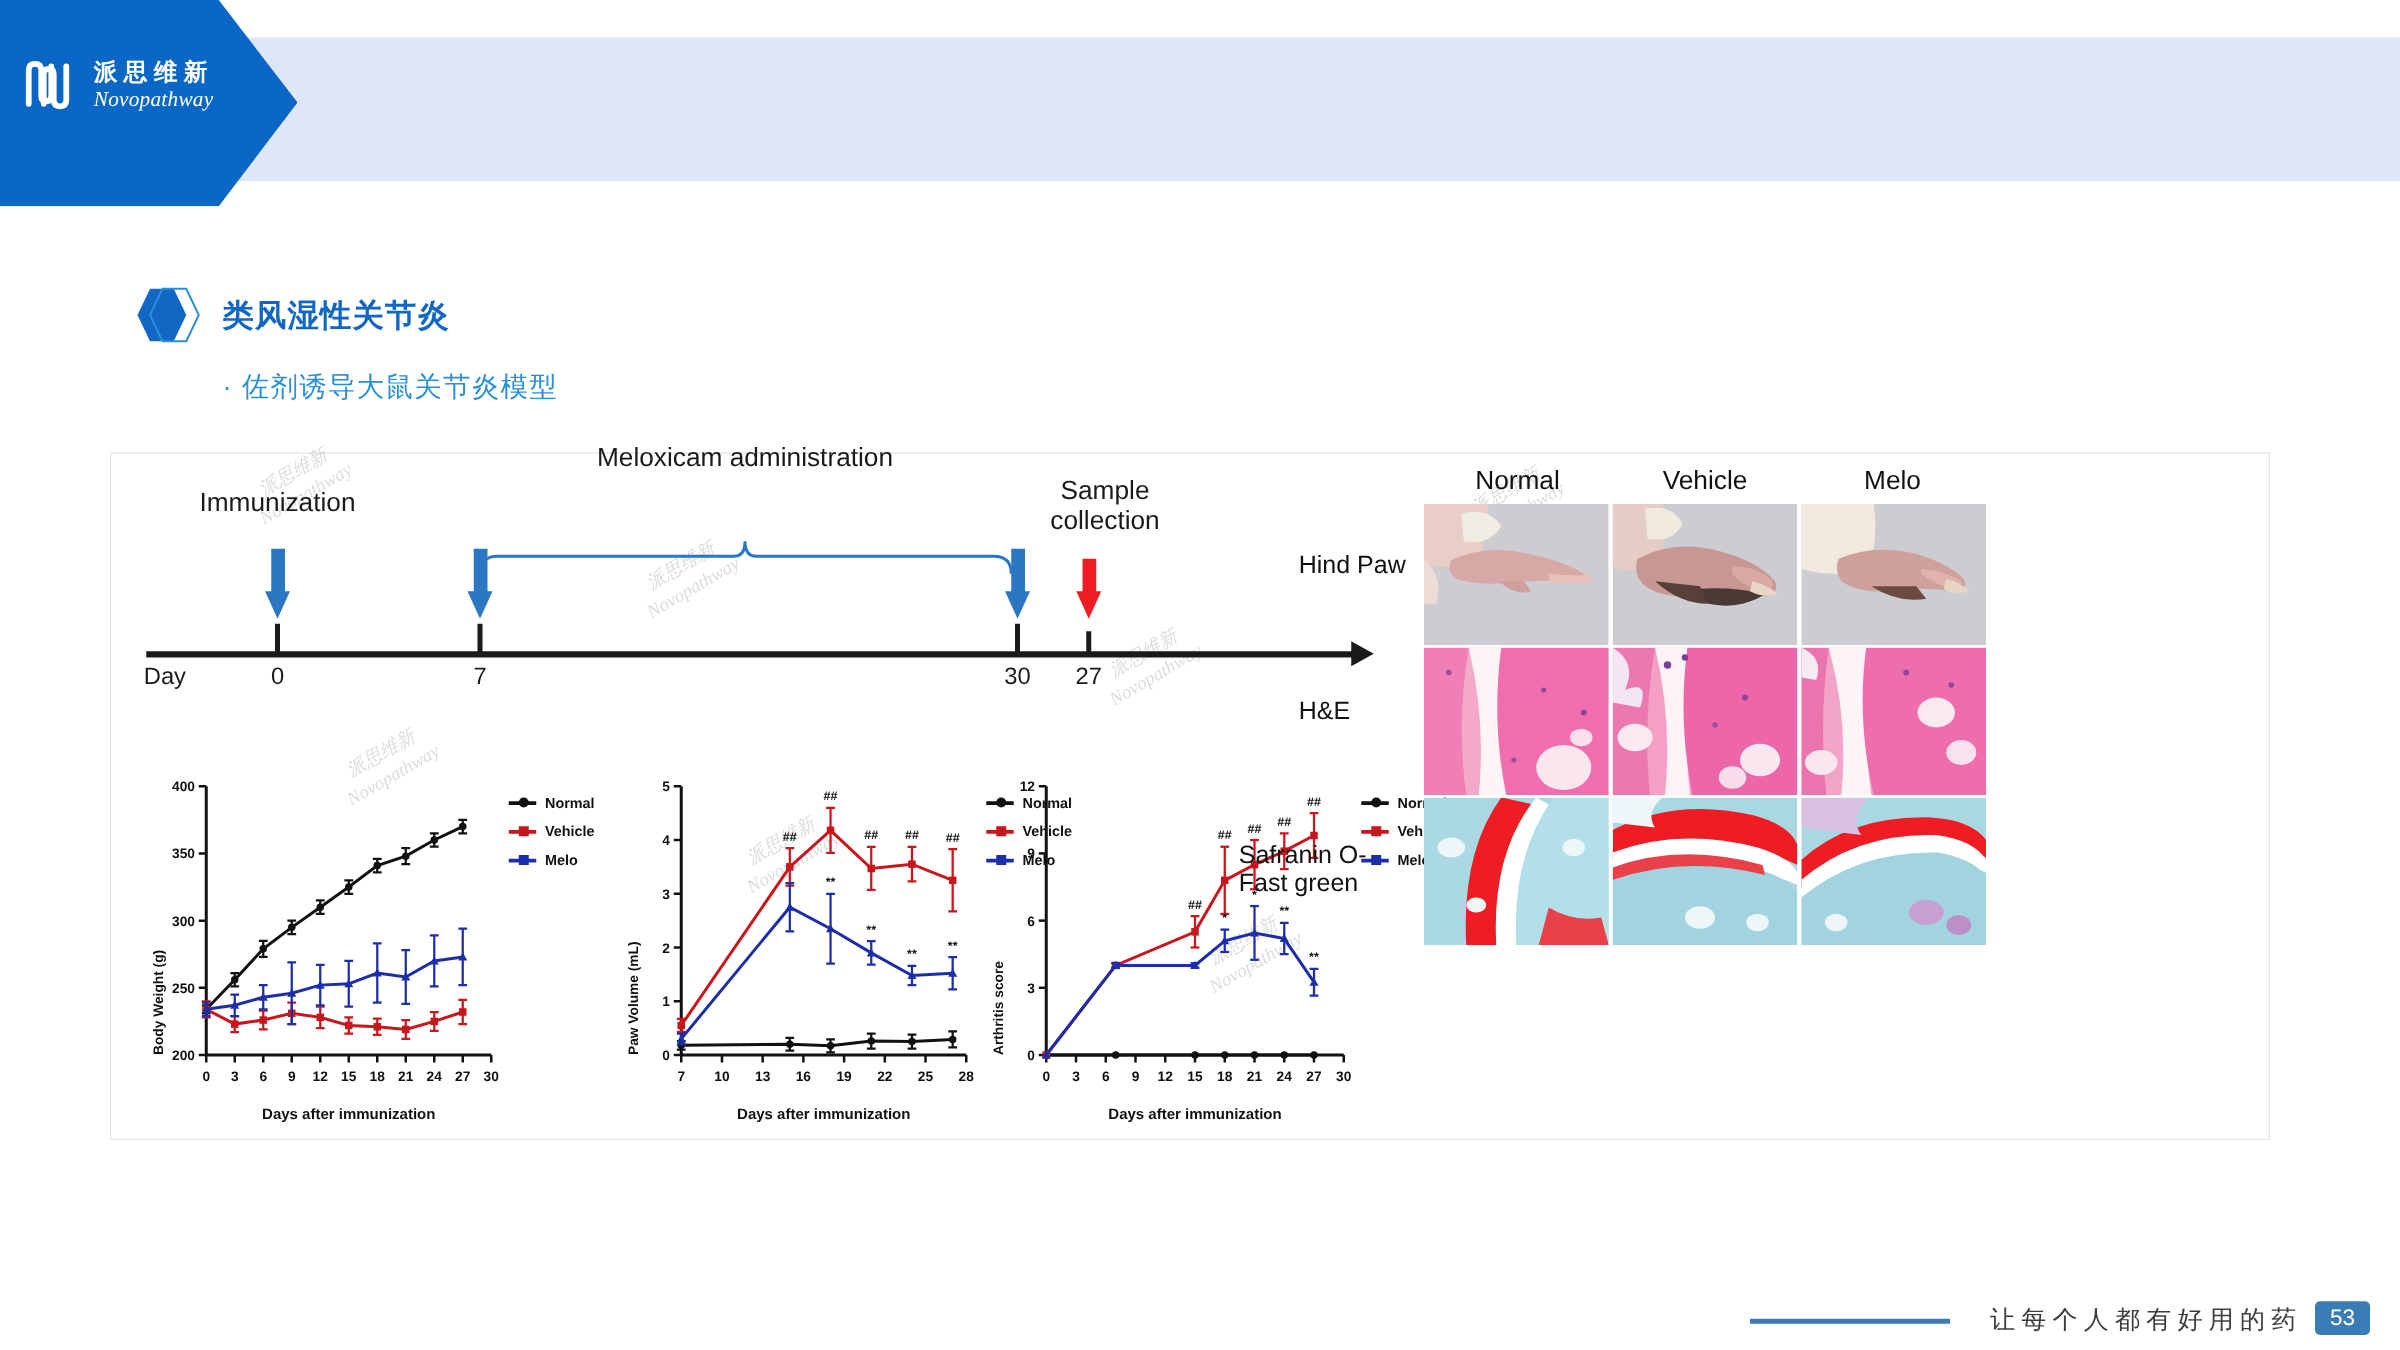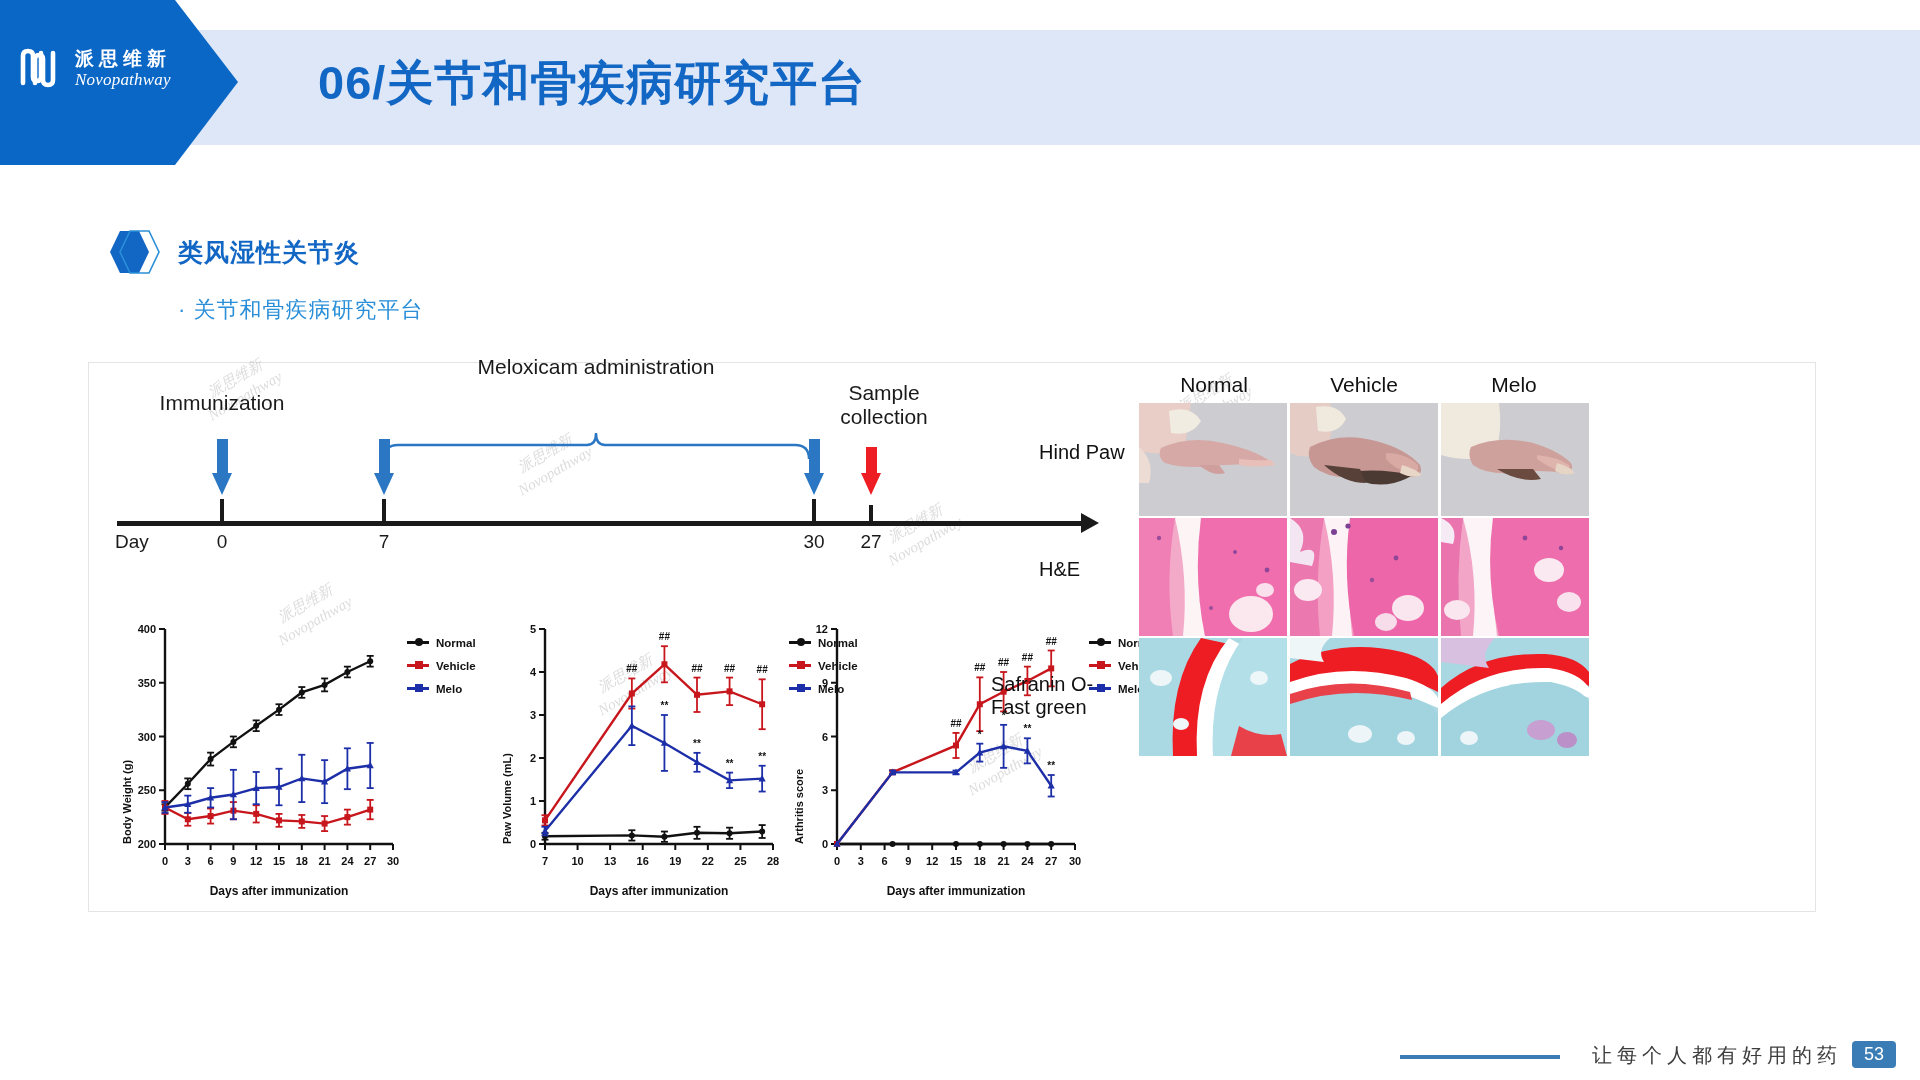--- a/index.html
+++ b/index.html
@@ -87,33 +87,32 @@
       <svg width="48" height="48" viewBox="0 0 48 48">
         <path d="M9 39 L9 12 Q9 7 14 7 Q19 7 19 12 L19 33 Q19 37 23 37 Q27 37 27 33 L27 9
                  M39 9 L39 36 Q39 41 34 41 Q29 41 29 36 L29 15 Q29 11 25 11 Q21 11 21 15 L21 39" fill="none" stroke="#ffffff" stroke-width="4.6" stroke-linecap="round"></path>
       </svg>
     </div>
     <div class="logo-text">
       <div class="logo-cn">派思维新</div>
       <div class="logo-en">Novopathway</div>
     </div>
   </div>
-  <div id="page-title">06/关节和骨疾病研究平台</div>
 </div>
 
 <div id="sec-head">
   <div class="hex-ico">
     <svg width="56" height="48" viewBox="0 0 56 48">
       <polygon points="14,3 33,3 43,24 33,45 14,45 4,24" fill="#1266c4"></polygon>
       <polygon points="24,3 43,3 53,24 43,45 24,45 14,24" fill="none" stroke="#2a8fd8" stroke-width="1.6"></polygon>
     </svg>
   </div>
   <div class="sec-title">类风湿性关节炎</div>
 </div>
-<div id="sub-head">· 关节和骨疾病研究平台</div>
+<div id="sub-head">· 佐剂诱导大鼠关节炎模型</div>
 
 <div id="figure">
 
   <div class="wm" style="left:110px; top:5px;">派思维新<br>Novopathway</div>
   <div class="wm" style="left:420px; top:80px;">派思维新<br>Novopathway</div>
   <div class="wm" style="left:180px; top:230px;">派思维新<br>Novopathway</div>
   <div class="wm" style="left:500px; top:300px;">派思维新<br>Novopathway</div>
   <div class="wm" style="left:790px; top:150px;">派思维新<br>Novopathway</div>
   <div class="wm" style="left:870px; top:380px;">派思维新<br>Novopathway</div>
   <div class="wm" style="left:1080px; top:20px;">派思维新<br>Novopathway</div>

